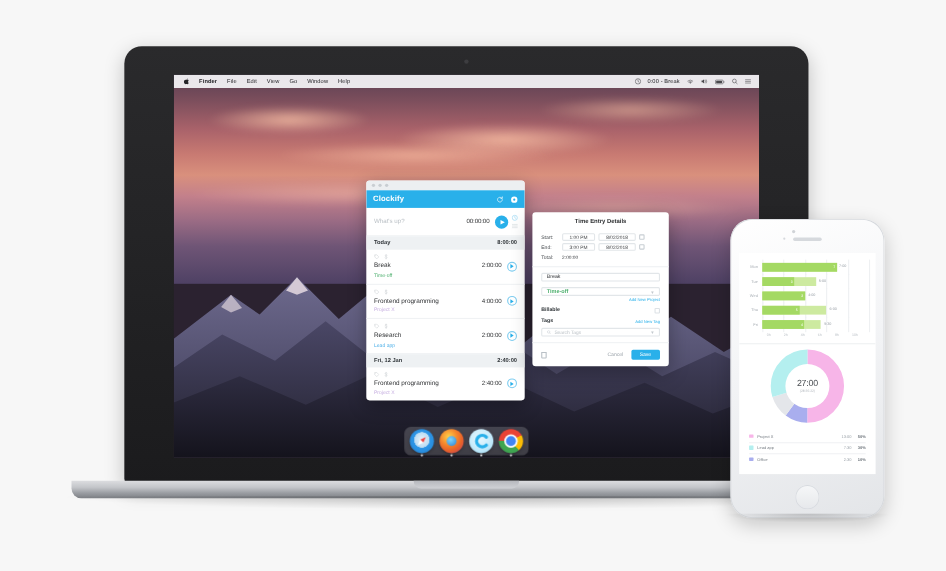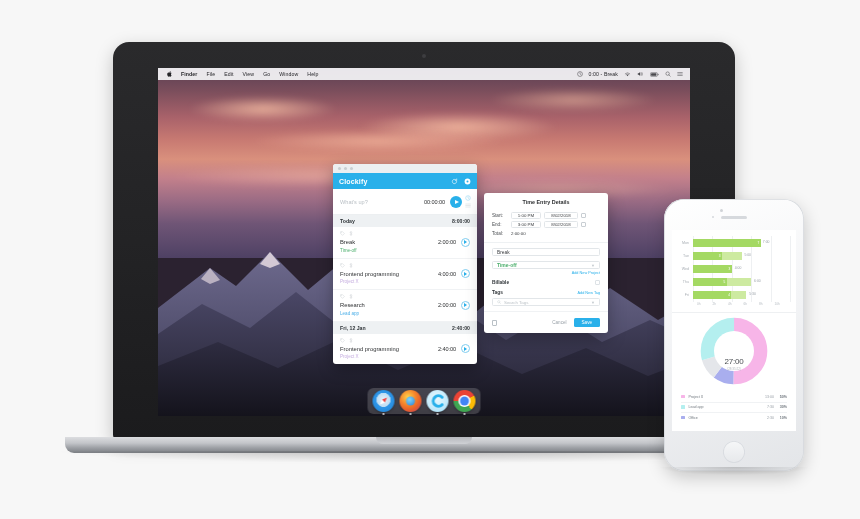--- a/index.html
+++ b/index.html
@@ -202,21 +202,21 @@
   .pbc-val { position:absolute; font-size:3.4px; color:#9aa1a8; top:1.6px; }
   .pbc-axis { display:flex; padding-left:19px; margin-top:1px; }
   .pbc-axis span { flex:1; font-size:3.2px; color:#b8bec4; }
 
   
   .pdn { padding:4px 0 2px; display:flex; flex-direction:column; align-items:center; }
   .pdn-wrap { position:relative; width:68px; height:68px; }
   .pdn-hole {
     position:absolute; left:50%; top:50%; transform:translate(-50%,-50%);
     width:40px;height:40px;border-radius:50%;background:#fff;
-    display:flex;flex-direction:column;align-items:center;justify-content:flex-end;
+    display:flex;flex-direction:column;align-items:center;justify-content:center;
   }
   .pdn-big { font-size:8px; color:#4a4e52; letter-spacing:-.2px; }
   .pdn-sub { font-size:3px; color:#b0b6bc; margin-top:.5px; }
 
   
   .plg { padding:5px 9px 0; }
   .plg-row { display:flex; align-items:center; height:10px; font-size:3.6px; color:#7e858c; }
   .plg-sw { width:3.5px;height:3.5px;border-radius:.5px; margin-right:4px; }
   .plg-name { color:#6f767d; }
   .plg-dur { margin-left:auto; color:#9aa1a8; }

